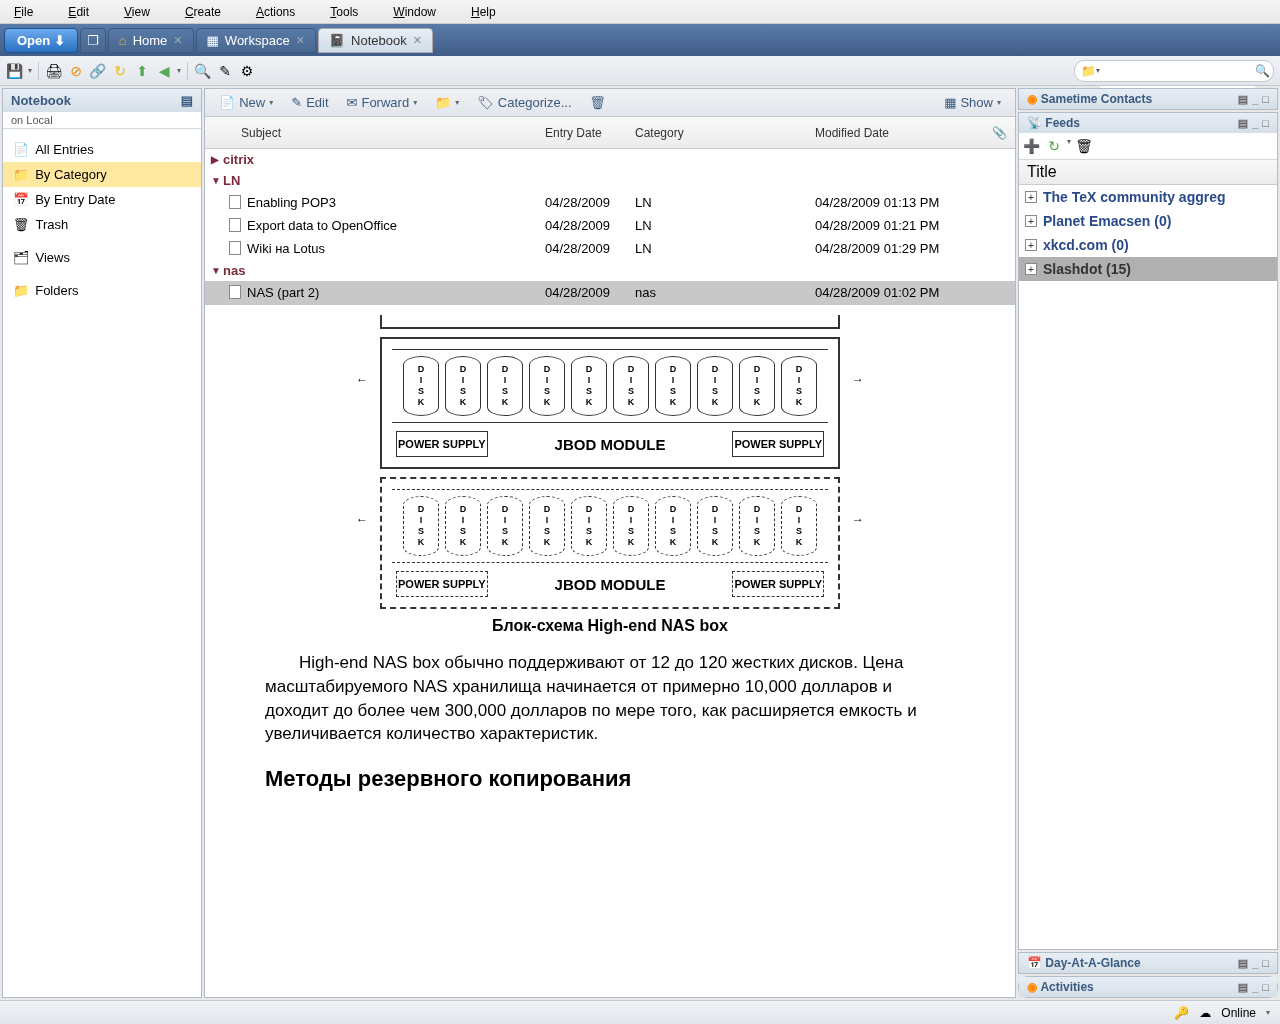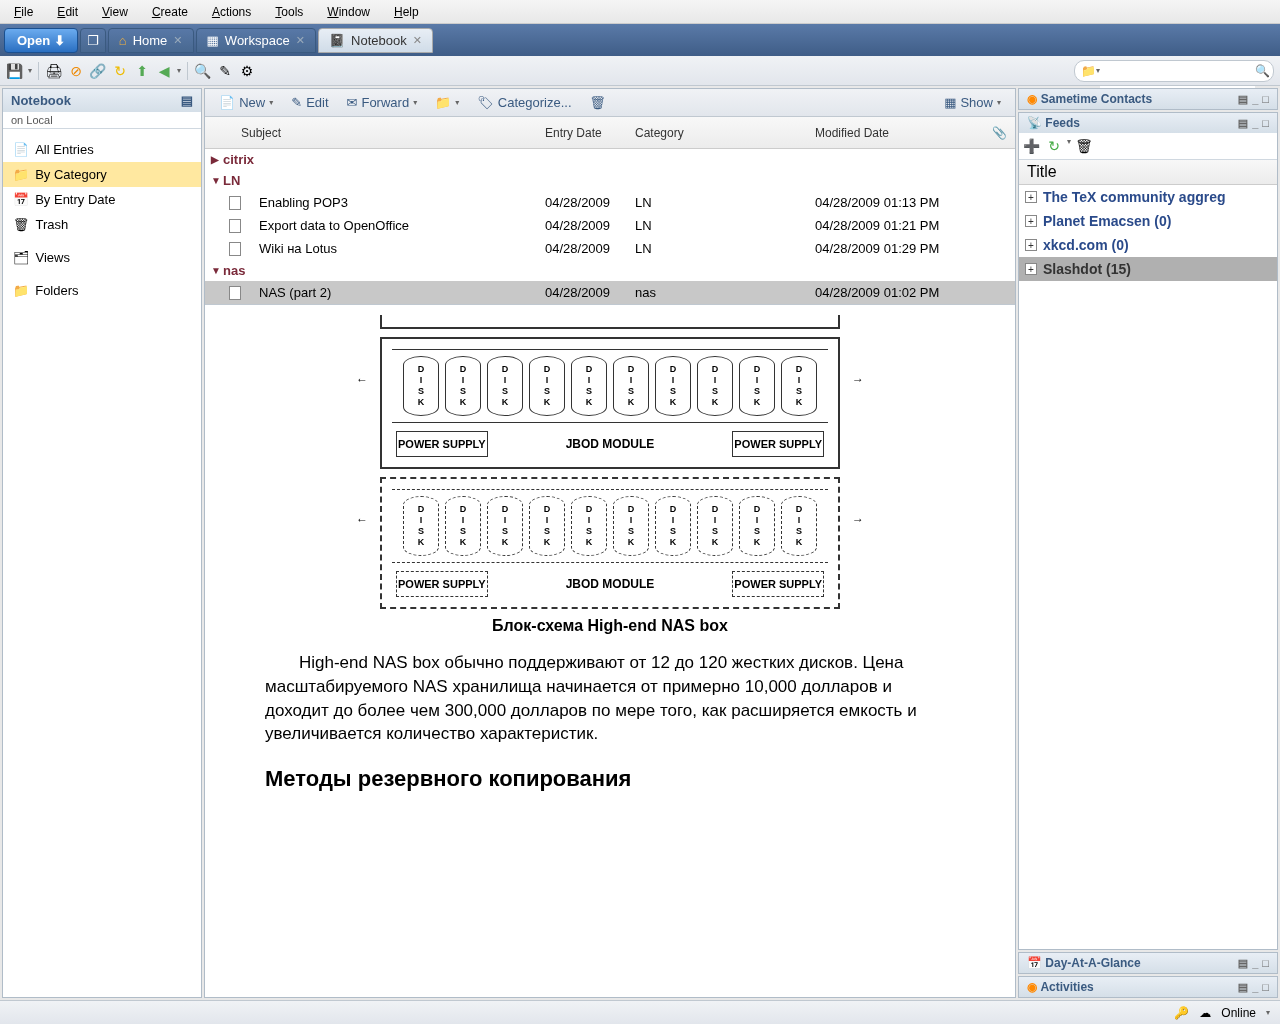--- a/index.html
+++ b/index.html
@@ -1,17 +1,17 @@
 <!DOCTYPE html>
 <html><head>
 <meta charset="utf-8">
 <style>
 * { box-sizing: border-box; margin: 0; padding: 0; font-family: Arial, sans-serif; }
 body { width: 1280px; height: 1024px; background: #e8e8e8; overflow: hidden; font-size: 12px; }
-.menubar { height: 24px; background: linear-gradient(#f5f5f5,#e8e8e8); border-bottom: 1px solid #ccc; display: flex; align-items: center; padding: 0 6px; gap: 8px; }
+.menubar { height: 24px; background: linear-gradient(#f5f5f5,#e8e8e8); border-bottom: 1px solid #ccc; display: flex; align-items: center; padding: 0 6px; gap: 19px; }
 .menubar span { padding: 2px 8px; cursor: pointer; text-decoration: underline; text-decoration-color: transparent; }
 .menubar span:first-letter { text-decoration: underline; }
 .tabbar { height: 32px; background: linear-gradient(#5a7aa8,#3f5d87); display: flex; align-items: center; padding: 0 4px; gap: 2px; }
 .open-btn { background: linear-gradient(#6babef,#2a6fc1); color: #fff; padding: 4px 12px; border-radius: 4px; font-weight: bold; font-size: 13px; display: flex; align-items: center; gap: 4px; border: 1px solid #1a5090; }
 .tab { background: linear-gradient(#5878a7,#486890); color: #fff; padding: 4px 10px; border-radius: 4px 4px 0 0; display: flex; align-items: center; gap: 6px; border: 1px solid #3a5a80; font-size: 13px; }
 .tab.active { background: linear-gradient(#e8eef5,#d0dce8); color: #333; border: 1px solid #aaa; }
 .tab-close { font-size: 11px; color: #9ab; cursor: pointer; }
 .tab.active .tab-close { color: #888; }
 .toolbar { height: 30px; background: linear-gradient(#f0f2f5,#e2e6ec); border-bottom: 1px solid #c0c8d0; display: flex; align-items: center; padding: 0 6px; gap: 4px; }
 .tb-icon { width: 18px; height: 18px; display: inline-flex; align-items: center; justify-content: center; cursor: pointer; font-size: 14px; }
@@ -33,34 +33,34 @@
 .grid-header { display: flex; background: linear-gradient(#f8f8f8,#ececec); border-bottom: 1px solid #ccc; height: 32px; align-items: center; font-size: 12px; color: #333; }
 .col-subj { width: 340px; padding-left: 36px; }
 .col-date { width: 90px; }
 .col-cat { width: 180px; }
 .col-mod { width: 140px; }
 .grid-body { flex: 0 0 auto; overflow: auto; border-bottom: 1px solid #c0c8d0; }
 .cat-row { display: flex; align-items: center; padding: 3px 6px; color: #7a2a3a; font-weight: bold; cursor: pointer; font-size: 13px; }
 .cat-row .twisty { width: 12px; font-size: 10px; }
 .data-row { display: flex; align-items: center; padding: 4px 0; font-size: 13px; cursor: pointer; }
 .data-row.sel { background: #c8c8c8; }
-.data-row .col-subj { padding-left: 24px; display: flex; align-items: center; gap: 18px; }
+.data-row .col-subj { padding-left: 24px; display: flex; align-items: flex-start; gap: 6px; }
 .doc-icon { width: 12px; height: 14px; border: 1px solid #888; background: #fff; display: inline-block; }
 .content-area { flex: 1; background: #fff; overflow: auto; padding: 10px 20px; position: relative; }
 .diagram-container { text-align: center; margin: 0 auto; }
 .module-box { border: 2px solid #333; width: 460px; margin: 8px auto; padding: 10px; }
 .module-box.dashed { border: 2px dashed #333; }
 .disk-row { display: flex; justify-content: center; gap: 6px; padding: 6px; border-top: 1px solid #333; border-bottom: 1px solid #333; }
 .module-box.dashed .disk-row { border-top: 1px dashed #333; border-bottom: 1px dashed #333; }
 .disk { width: 36px; height: 60px; border: 1px solid #333; border-radius: 50% / 15%; display: flex; align-items: center; justify-content: center; font-size: 9px; font-weight: bold; writing-mode: vertical-rl; text-orientation: upright; letter-spacing: 1px; }
 .module-box.dashed .disk { border: 1px dashed #333; }
 .module-label-row { display: flex; justify-content: space-between; align-items: center; padding: 8px 4px 0 4px; }
 .ps-box { border: 1px solid #333; padding: 6px 1px; font-size: 11px; font-weight: bold; }
 .module-box.dashed .ps-box { border: 1px dashed #333; }
-.jbod-label { font-size: 12px; font-weight: bold; }
+.jbod-label { font-size: 15px; font-weight: bold; }
 .diagram-caption { font-weight: bold; font-size: 16px; margin: 8px 0; }
 .article-text { font-size: 17px; text-align: left; margin: 16px 40px; line-height: 1.4; }
 .article-h2 { font-size: 22px; font-weight: bold; text-align: left; margin: 20px 40px 10px; }
 .right-panel { width: 260px; display: flex; flex-direction: column; margin: 2px; gap: 2px; }
 .right-section { border: 1px solid #b0bcc8; background: #fff; display: flex; flex-direction: column; }
 .rs-header { background: linear-gradient(#e8eef5,#d5dfe8); padding: 3px 8px; font-weight: bold; color: #3a5a80; display: flex; justify-content: space-between; align-items: center; font-size: 12px; }
 .rs-icons { display: flex; gap: 4px; font-size: 11px; color: #666; }
 .feed-toolbar { padding: 4px; display: flex; gap: 4px; border-bottom: 1px solid #d0d8e0; }
 .feed-title-row { background: linear-gradient(#f8f8f8,#ececec); padding: 3px 8px; border-bottom: 1px solid #ccc; font-size: 16px; }
 .feed-item { display: flex; align-items: center; gap: 6px; padding: 4px 6px; color: #2a4a8a; font-weight: bold; font-size: 14px; cursor: pointer; }
@@ -371,21 +371,21 @@
     <div class="right-section" style="flex:0 0 auto;">
       <div class="rs-header">
         <span><span>📅</span> <span>Day-At-A-Glance</span></span>
         <span class="rs-icons">
             <span>▤</span>
             <span>_</span>
             <span>□</span>
           </span>
       </div>
     </div>
-    <div class="right-section" style="flex:0 0 auto;">
+    <div class="right-section" style="flex:0 0 auto;border-radius:10px;">
       <div class="rs-header">
         <span><span style="color:#f80;">◉</span> <span>Activities</span></span>
         <span class="rs-icons">
             <span>▤</span>
             <span>_</span>
             <span>□</span>
           </span>
       </div>
     </div>
   </div>

